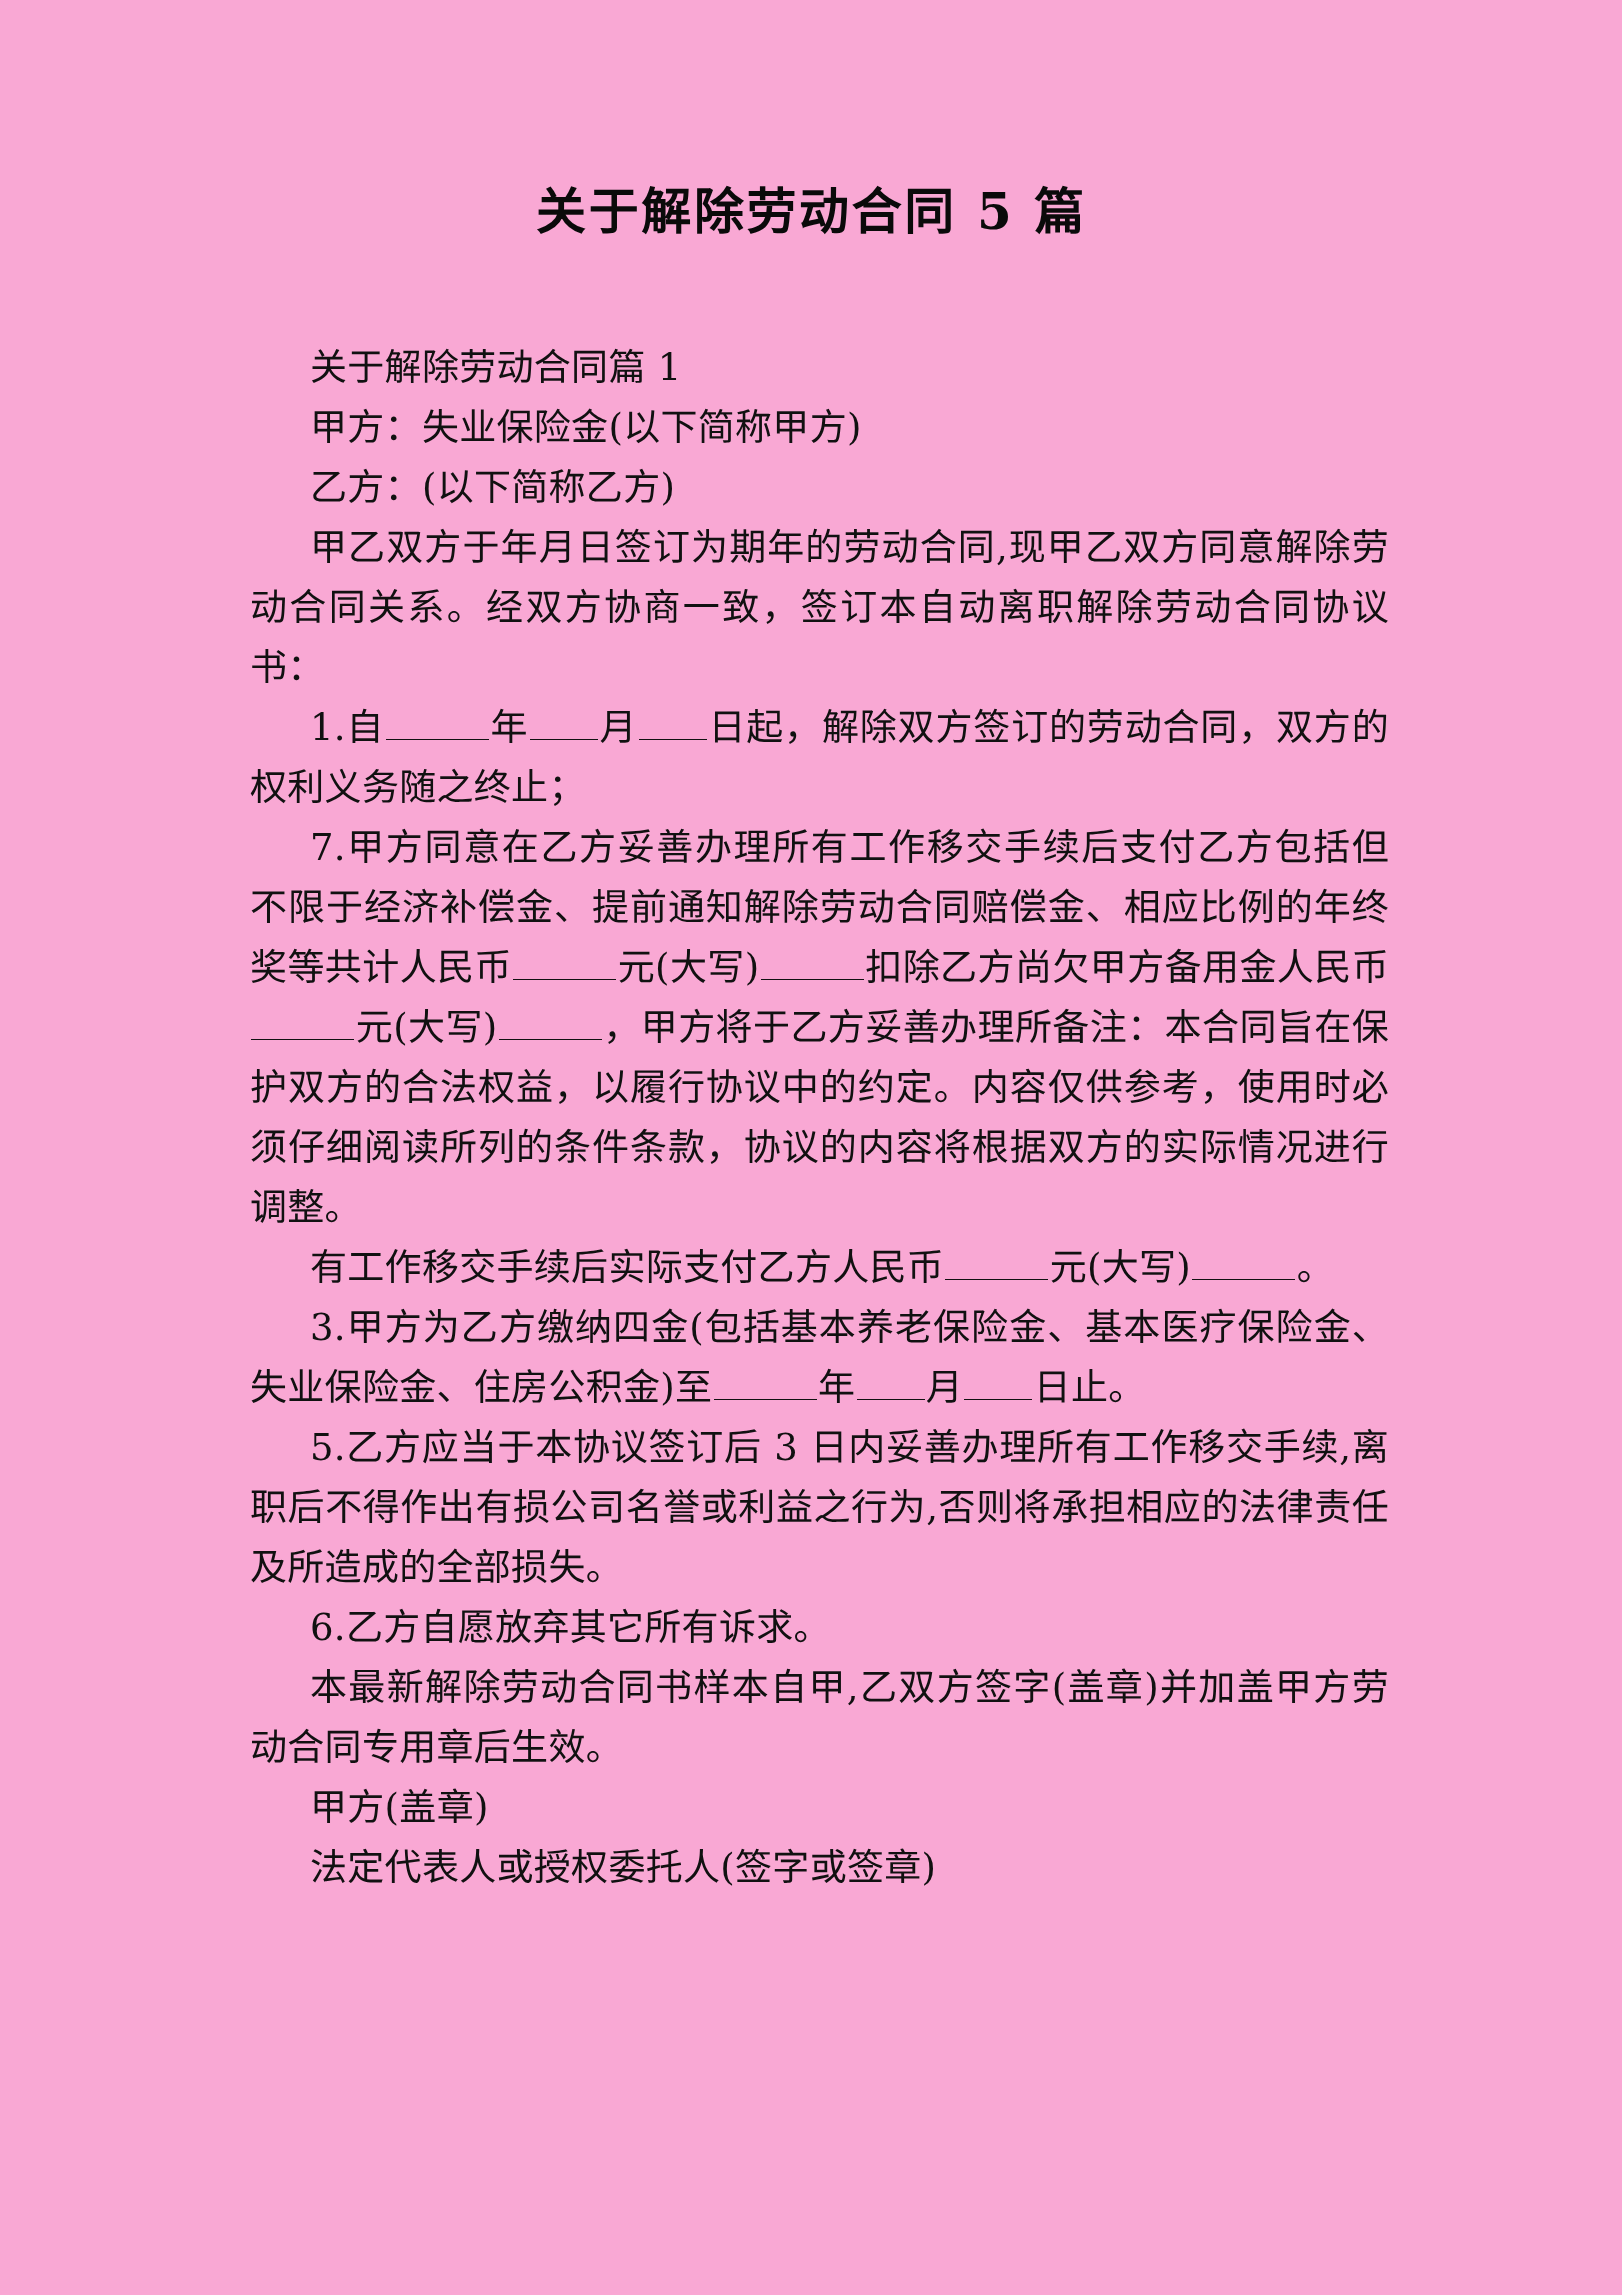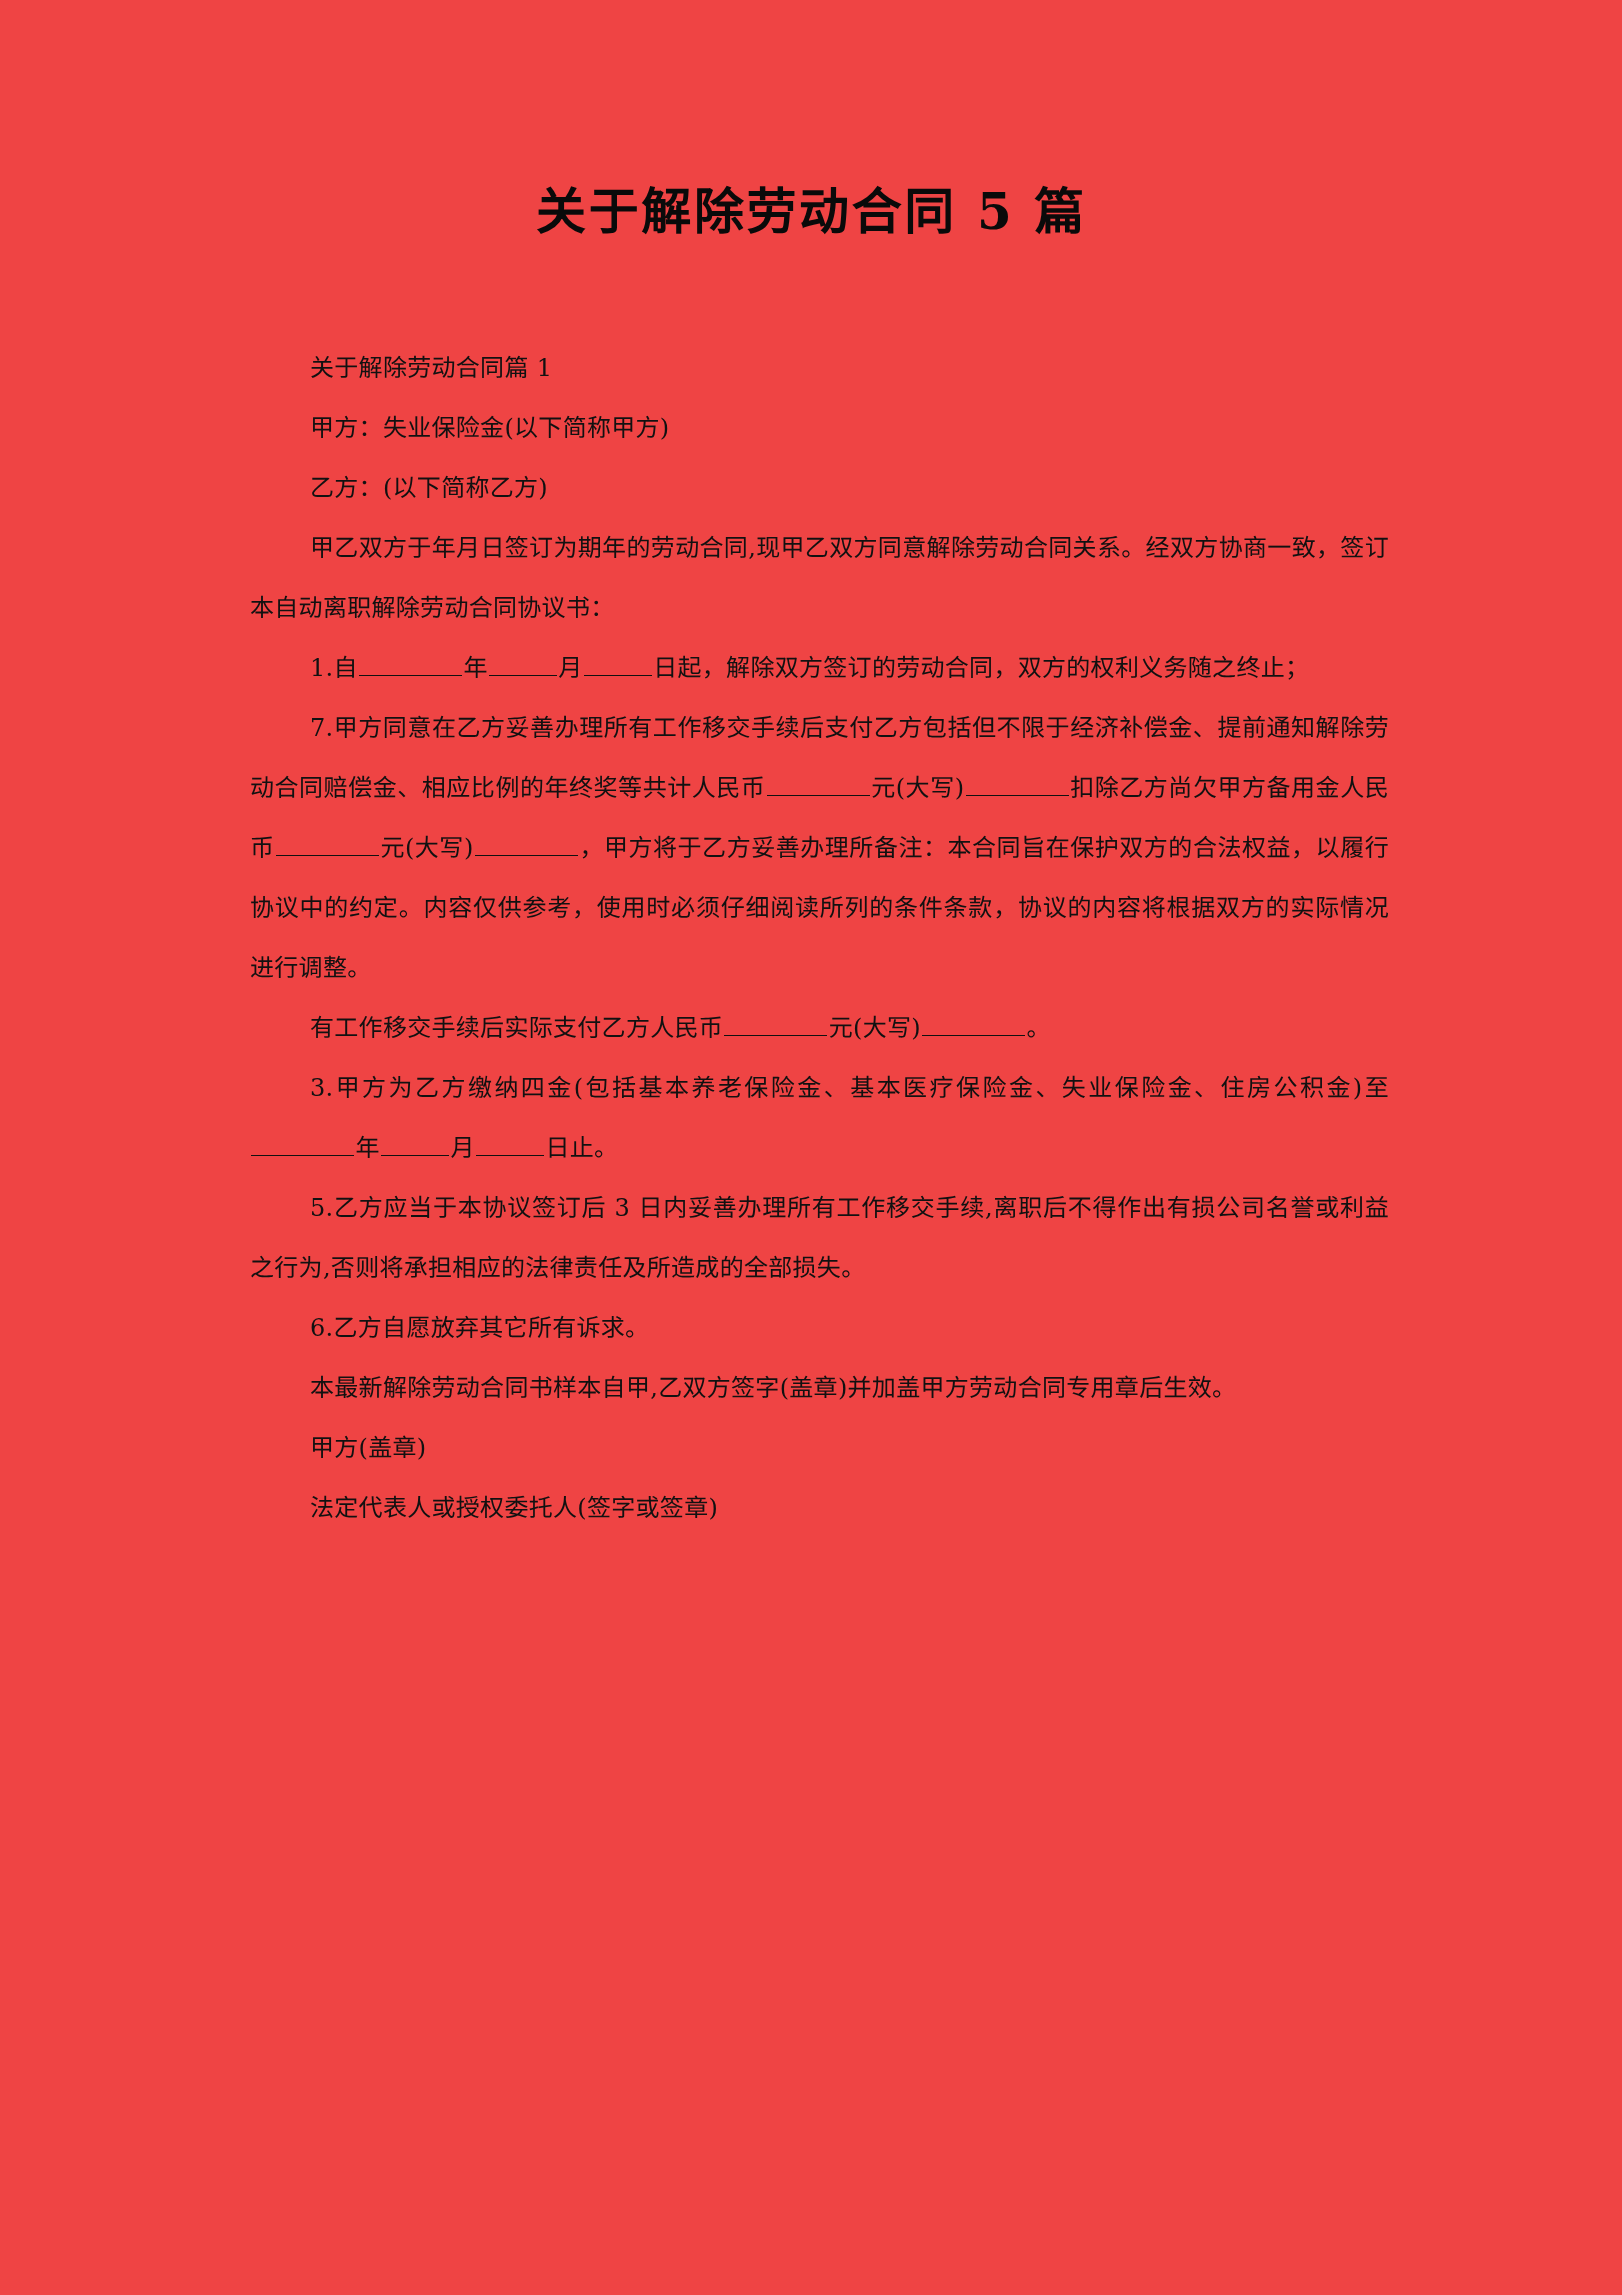--- a/index.html
+++ b/index.html
@@ -9,21 +9,21 @@
     background: #ffffff;
   }
   body {
     font-family: "DejaVu Serif", "Liberation Serif", serif;
     color: #000000;
   }
   .page {
     position: relative;
     width: 1623px;
     height: 2295px;
-    background: #ef4444;
+    background: #f9a8d4;
     box-sizing: border-box;
     overflow: hidden;
   }
 
   
   .doc-title {
     position: absolute;
     left: 0;
     right: 0;
     top: 178px;
@@ -38,21 +38,21 @@
 
   
   .body-col {
     position: absolute;
     left: 250px;
     top: 338px;
     width: 1139px;
   }
 
   .para {
-    font-size: 24px;
+    font-size: 37px;
     line-height: 60px;
     color: #111111;
     text-align: justify;
     text-justify: inter-character;
     margin: 0 0 0 0;
     letter-spacing: 0.3px;
     word-break: break-all;
   }
   .para.indent {
     text-indent: 60px;

